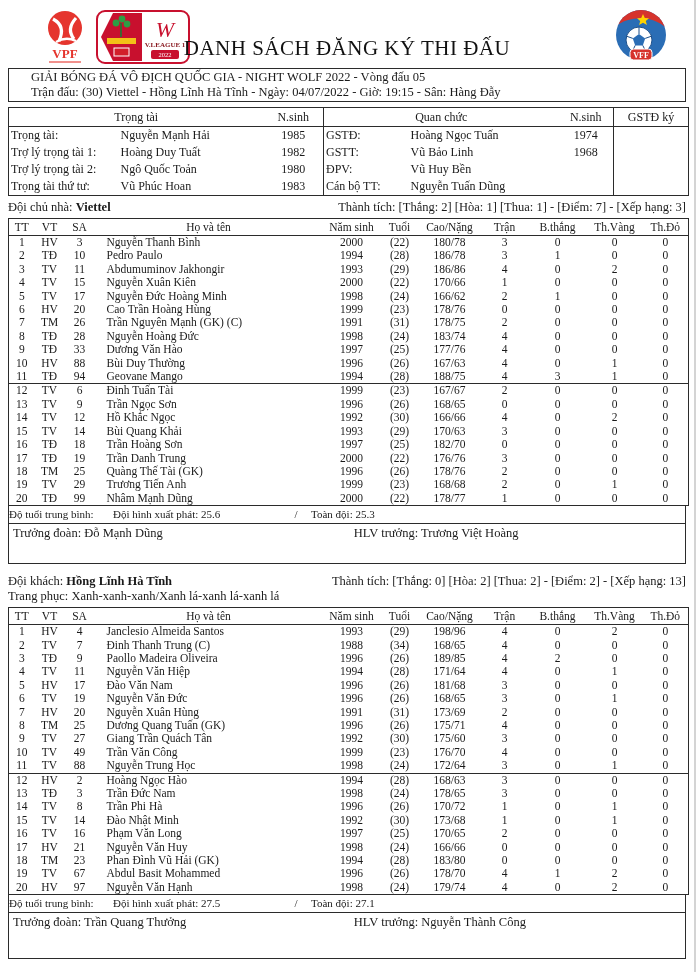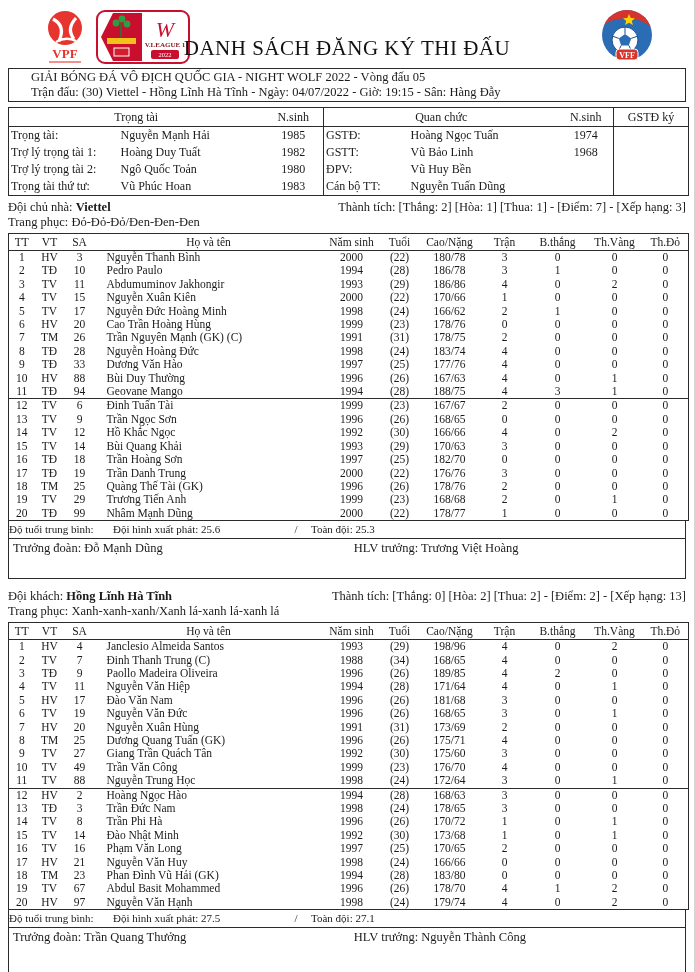--- a/index.html
+++ b/index.html
@@ -8,21 +8,21 @@
     font-family:"Liberation Serif","DejaVu Serif",serif;
     font-size:12px;position:relative;
   }
   .page{width:696px;min-height:972px;box-sizing:border-box;padding:6px 8px 6px 8px;
         border-right:2px solid #d4d4d4;}
   
   .hdr{position:relative;height:60px;}
   .hdr-logos{position:absolute;left:30px;top:2px;display:flex;gap:4px;align-items:center;}
   .hdr-title{position:absolute;left:0;right:0;top:30px;text-align:center;
              font-size:21px;letter-spacing:.5px;color:#111;}
-  .vff-wrap{position:absolute;right:32px;top:2px;}
+  .vff-wrap{position:absolute;right:18px;top:2px;}
   
   .comp-box{border:1px solid #2b2b2b;padding:1px 22px;line-height:15px;font-size:12.5px;margin-top:2px;}
   
   table{border-collapse:collapse;table-layout:fixed;width:680px;}
   .officials{margin-top:5px;border:1px solid #2b2b2b;font-size:12px;}
   .officials th{font-weight:normal;border-bottom:1px solid #2b2b2b;padding:1px 2px;height:16px;}
   .officials td{padding:0 2px;height:17px;vertical-align:middle;}
   .officials .bl{border-left:1px solid #2b2b2b;}
   .officials .yr{text-align:center;}
   
@@ -159,21 +159,20 @@
     </tbody>
   </table>
 
   <div class="team-line">
     <span>
       <span>Đội chủ nhà:</span>
       <span class="team-name">Viettel</span>
     </span>
     <span>Thành tích: [Thắng: 2] [Hòa: 1] [Thua: 1] - [Điểm: 7] - [Xếp hạng: 3]</span>
   </div>
-  <div class="kit-line">Trang phục: Đỏ-Đỏ-Đỏ/Đen-Đen-Đen</div>
 
   <table class="players">
     <colgroup>
       <col style="width:26px">
         <col style="width:30px">
         <col style="width:30px">
         <col style="width:228px">
       <col style="width:58px">
         <col style="width:38px">
         <col style="width:62px">

